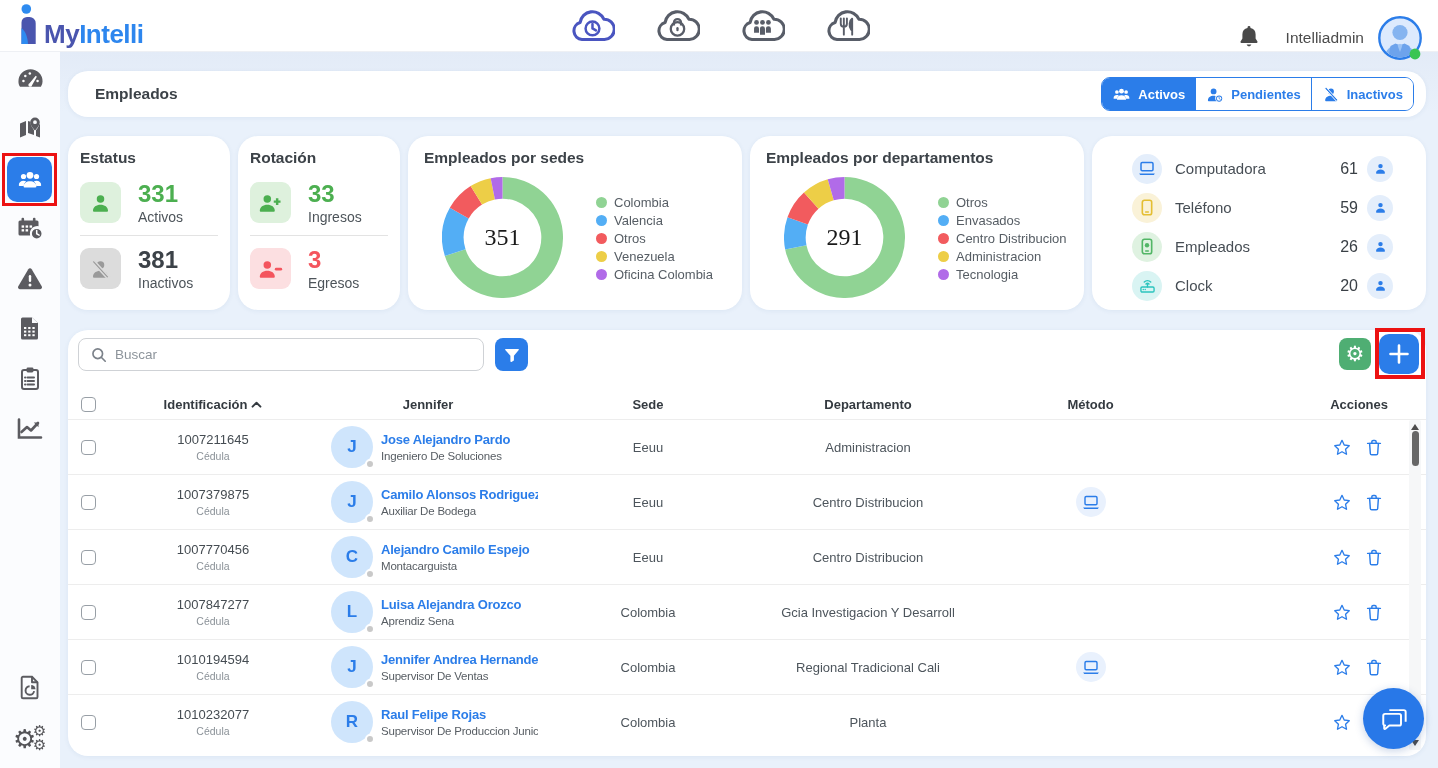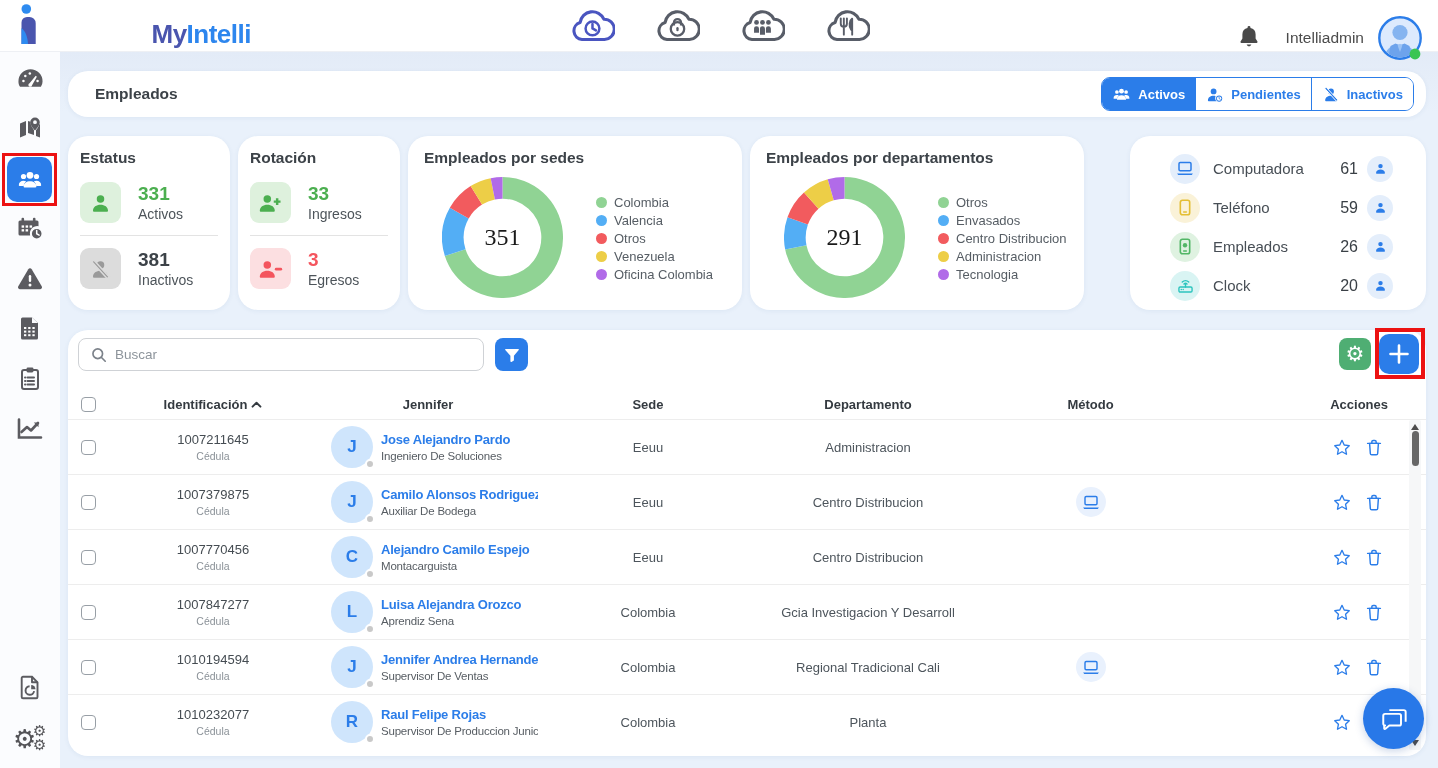--- a/index.html
+++ b/index.html
@@ -2,21 +2,21 @@
 <html><head>
 <meta charset="utf-8">
 <style>
   * { margin:0; padding:0; box-sizing:border-box; }
   html,body { width:1438px; height:768px; overflow:hidden; }
   body { font-family:"Liberation Sans", sans-serif; background:#e9f1fb; position:relative; }
 
   
   .topbar { position:fixed; top:0; left:0; width:1438px; height:52px; background:#fff;
             display:flex; align-items:center; z-index:50; border-bottom:1px solid #eef0f4; }
-  .logo { display:flex; align-items:flex-end; margin-left:21px; width:230px;justify-content:space-between; }
+  .logo { display:flex; align-items:flex-end; margin-left:21px; width:230px; }
   .logo-text { font-size:26px; font-weight:bold; letter-spacing:-.5px; line-height:1; margin-left:8px; margin-bottom:1px; }
   .logo-my { color:#4a55ae; }
   .logo-intelli { color:#2d86ee; }
   .cloud-nav { position:absolute; left:569px; top:0; height:52px; display:flex; align-items:center; gap:39px; }
   .cloud-item { width:46px; height:38px; display:flex; align-items:center; justify-content:center; cursor:pointer; }
   .top-right { position:absolute; right:16px; top:12px; height:52px; display:flex; align-items:center; }
   .bell { margin-right:26px; cursor:pointer; }
   .username { font-size:15.5px; color:#4b4b4b; margin-right:14px; }
   .avatar-wrap { position:relative; width:44px; height:44px; }
 
@@ -47,37 +47,37 @@
   .stats-row { display:flex; margin-top:19px; height:174px; gap:8px; }
   .stat-card { width:162px; padding:13px 12px; flex:none; }
   .stat-card .card-title { margin-bottom:15px; }
   .card-title { font-size:15.5px; font-weight:bold; color:#3c4248; }
   .stat-item { display:flex; align-items:center; gap:17px; height:41px; }
   .stat-divider { height:1px; background:#e3e3e3; margin:12px 0; }
   .stat-tile { width:41px; height:41px; border-radius:9px; display:flex; align-items:center; justify-content:center; flex:none; }
   .tile-green { background:#def1dd; }
   .tile-gray { background:#dcdcdc; }
   .tile-red { background:#fcdfe1; }
-  .stat-num { font-size:19px; font-weight:bold; line-height:1.15; }
+  .stat-num { font-size:24px; font-weight:bold; line-height:1.15; }
   .num-green { color:#4caf50; }
   .num-dark { color:#3c4248; }
   .num-red { color:#f4555e; }
   .stat-label { font-size:14px; color:#4d545a; margin-top:1px; }
 
   .donut-card { width:334px; padding:13px 16px; flex:none; position:relative; }
   .donut-flex { display:flex; margin-top:10px; }
   .donut-box { margin-left:18px; width:121px; height:121px; position:relative; }
   .donut-center { position:absolute; inset:0; display:flex; align-items:center; justify-content:center;
                   font-family:"Liberation Serif", serif; font-size:24px; color:#191919; }
   .legend { margin-left:33px; display:flex; flex-direction:column; justify-content:center; gap:4px; margin-top:2px; }
   .legend-row { display:flex; align-items:center; gap:7px; }
   .legend-dot { width:11px; height:11px; border-radius:50%; flex:none; }
   .legend-label { font-size:13px; line-height:14px; color:#565d64; white-space:nowrap; }
 
-  .methods-card { flex:1; padding:13px 33px 5px 20px; display:flex; flex-direction:column; justify-content:center; gap:9px;margin-left:38px; }
+  .methods-card { flex:1; padding:13px 33px 5px 20px; display:flex; flex-direction:column; justify-content:center; gap:9px; }
   .method-row { display:flex; align-items:center; height:30px; }
   .method-icon-circle { width:30px; height:30px; border-radius:50%; display:flex; align-items:center; justify-content:center; flex:none; margin-left:20px; }
   .mi-blue { background:#e4eefb; }
   .mi-yellow { background:#faf2d8; }
   .mi-green { background:#dff2e1; }
   .mi-teal { background:#d9f4f3; }
   .method-label { font-size:15px; color:#474e55; margin-left:13px; }
   .method-count { margin-left:auto; font-size:16px; color:#3a4046; }
   .method-badge { width:26px; height:26px; border-radius:50%; background:#e4eefb; display:flex; align-items:center; justify-content:center; margin-left:9px; }
 

